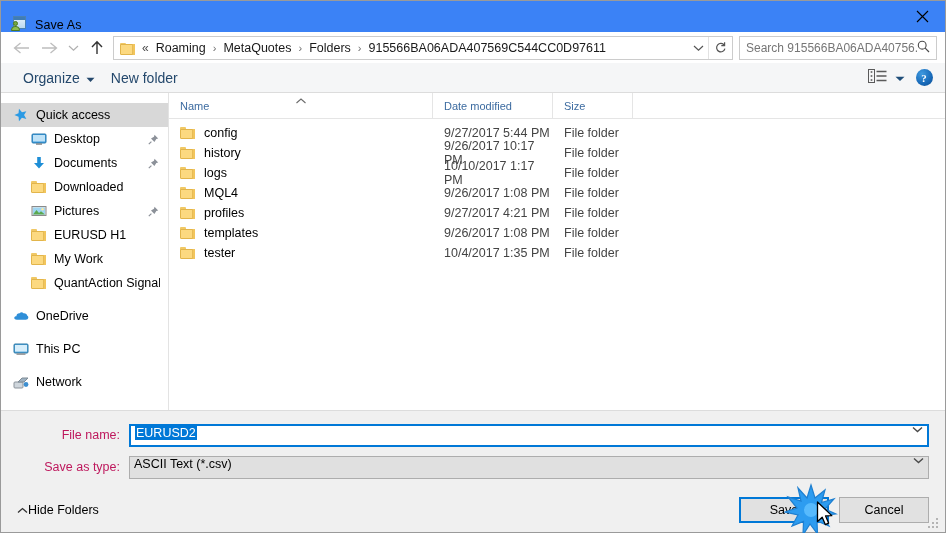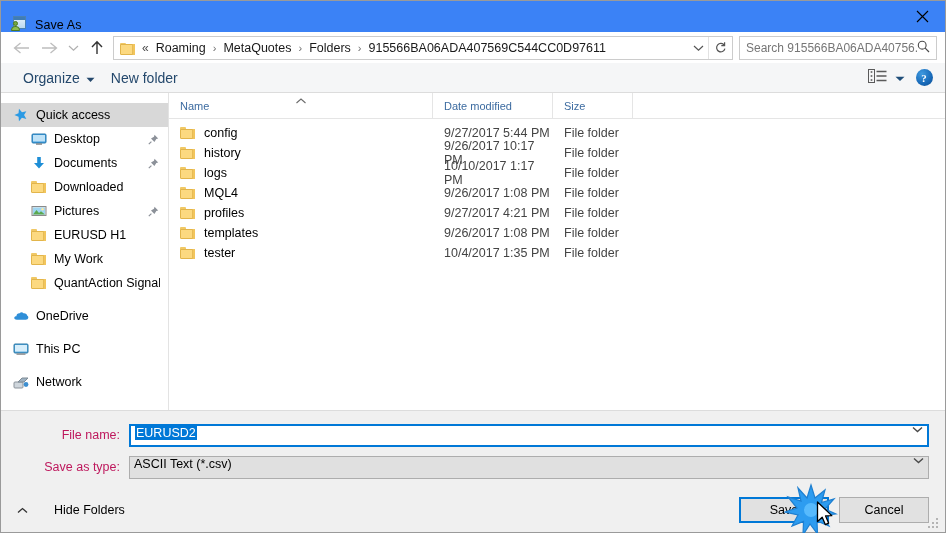--- a/index.html
+++ b/index.html
@@ -229,21 +229,21 @@
   .sel-text { background: #0078d7; color: #fff; padding: 1px 1px; }
   .combo-arrow { width: 20px; flex: 0 0 20px; display: flex; align-items: center; justify-content: center; }
 
   
   #footer {
     flex: 0 0 auto; height: 45px; background: #f0f0f0;
     display: flex; align-items: center; padding: 0 16px 0 8px;
     position: relative;
   }
   #hide-folders {
-    display: flex; align-items: center; gap: 26px;
+    display: flex; align-items: center; gap: 0;
     font-size: 12.5px; color: #000; padding-left: 8px;
   }
   #footer-spacer { flex: 1 1 auto; }
   .dlgbtn {
     width: 90px; height: 26px;
     display: flex; align-items: center; justify-content: center;
     font-size: 12.5px; color: #000;
     background: #e1e1e1; border: 1px solid #adadad;
     margin-left: 10px;
   }

